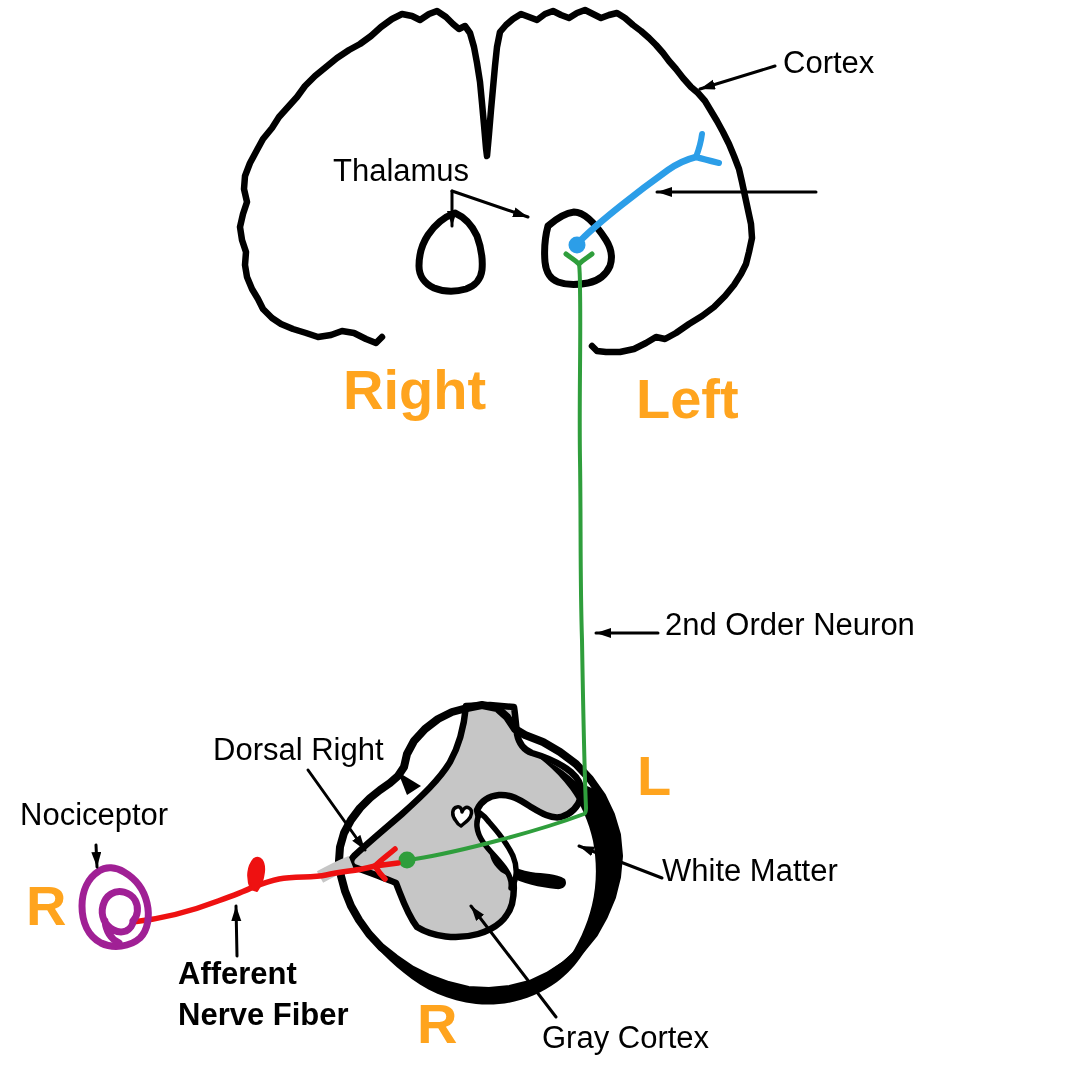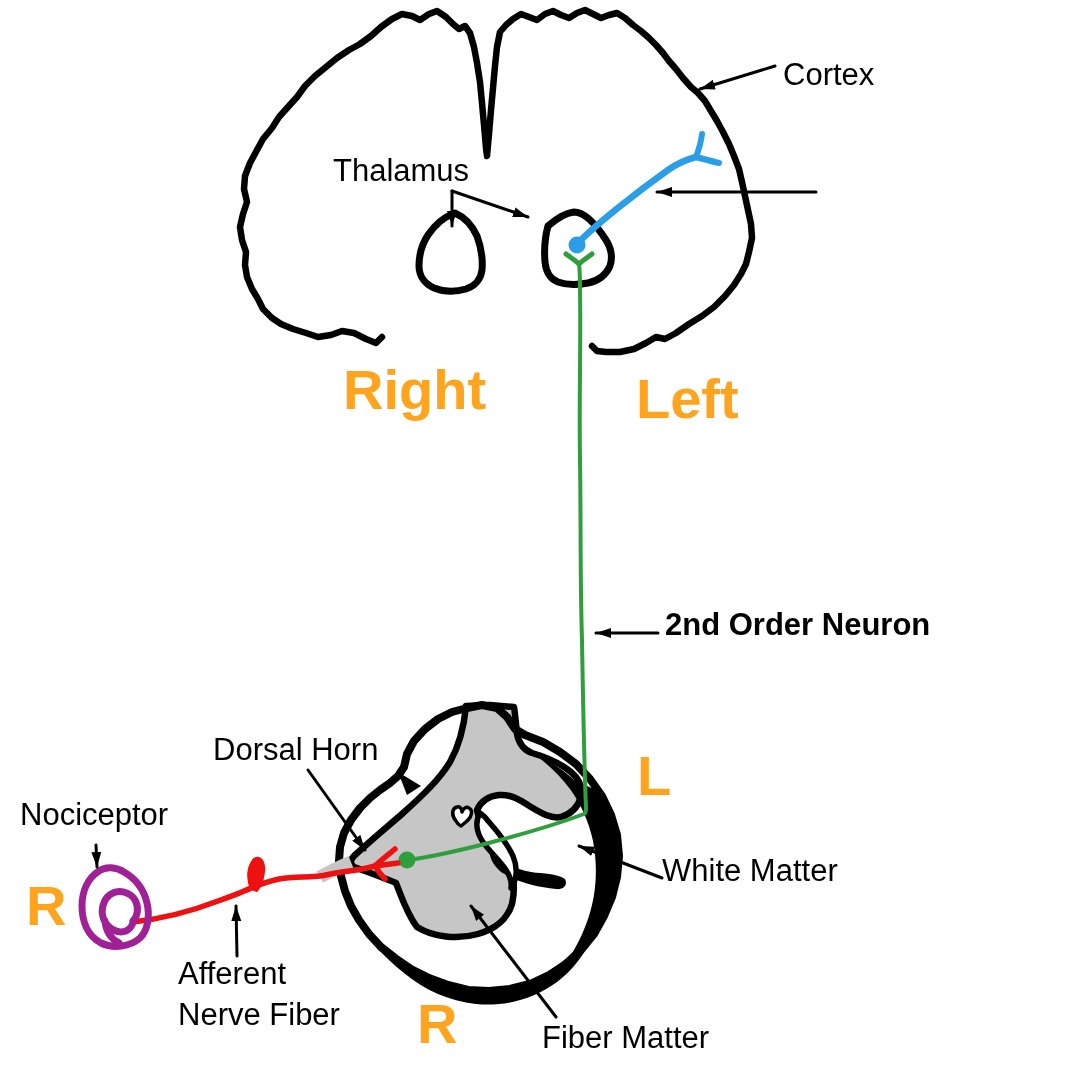--- a/index.html
+++ b/index.html
@@ -128,29 +128,29 @@
       <path marker-end="url(#ah)" d="M 816,192 L 657,192"></path>
       <path marker-end="url(#ah)" d="M 658,633 L 596,633"></path>
       <path marker-end="url(#ah)" d="M 308,770 L 365,850"></path>
       <path marker-end="url(#ah)" d="M 96,845 L 97,867"></path>
       <path marker-end="url(#ah)" d="M 662,878 L 579,846"></path>
       <path marker-end="url(#ah)" d="M 237,956 L 236,906"></path>
       <path marker-end="url(#ah)" d="M 556,1017 L 471,906"></path>
     </g>
   </svg>
 
-  <div class="label" style="left:783px;top:47px;margin-top:12px;">Cortex</div>
+  <div class="label" style="left:783px;top:47px;">Cortex</div>
   <div class="label" style="left:333px;top:155px;">Thalamus</div>
-  <div class="label" style="left:665px;top:609px;font-weight:bold;">2nd Order Neuron</div>
-  <div class="label" style="left:213px;top:734px;">Dorsal Horn</div>
+  <div class="label" style="left:665px;top:609px;">2nd Order Neuron</div>
+  <div class="label" style="left:213px;top:734px;">Dorsal Right</div>
   <div class="label" style="left:662px;top:855px;">White Matter</div>
   <div class="label" style="left:20px;top:799px;">Nociceptor</div>
-  <div class="label" style="left:542px;top:1022px;">Fiber Matter</div>
+  <div class="label" style="left:542px;top:1022px;">Gray Cortex</div>
 
-  <div class="label two-line" style="left:178px;top:954px;">
+  <div class="label two-line" style="left:178px;top:954px;font-weight:bold;">
     <div>Afferent</div>
     <div>Nerve Fiber</div>
   </div>
 
   <div class="marker" style="left:343px;top:362px;">Right</div>
   <div class="marker" style="left:636px;top:363px;margin-top:8px;">Left</div>
   <div class="marker" style="left:637px;top:748px;">L</div>
   <div class="marker" style="left:417px;top:996px;">R</div>
   <div class="marker" style="left:26px;top:878px;">R</div>
 </div>

